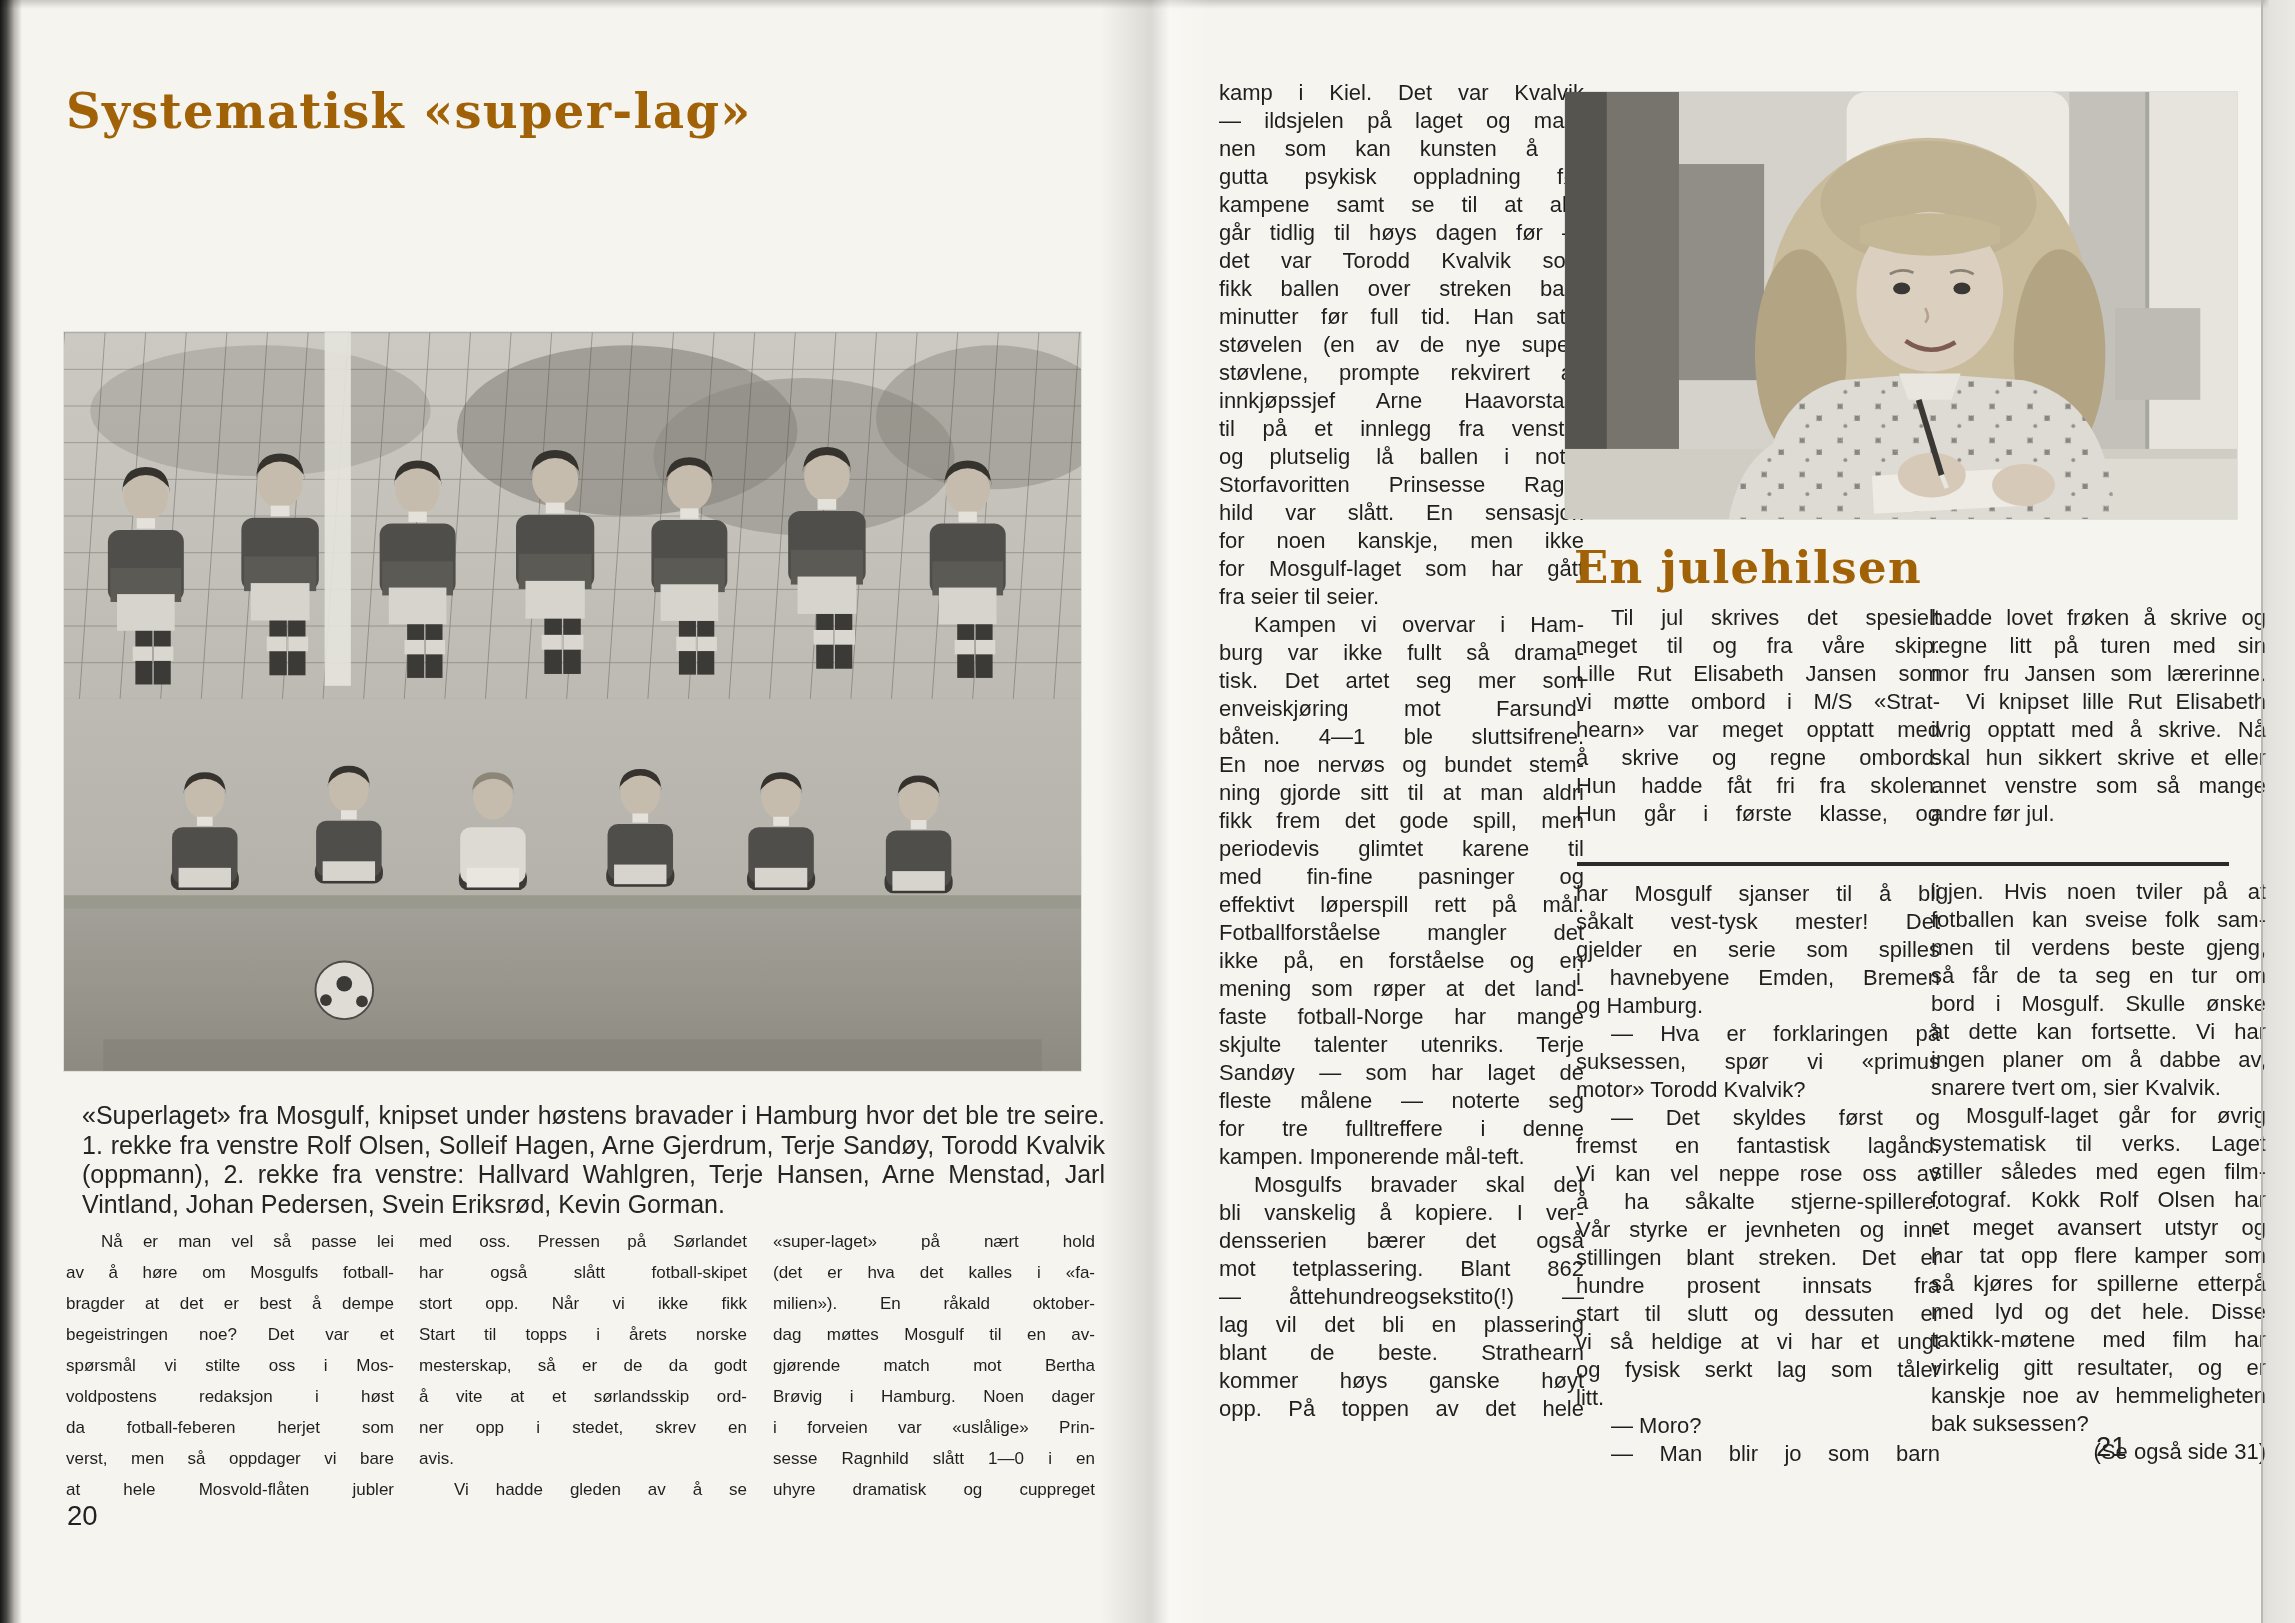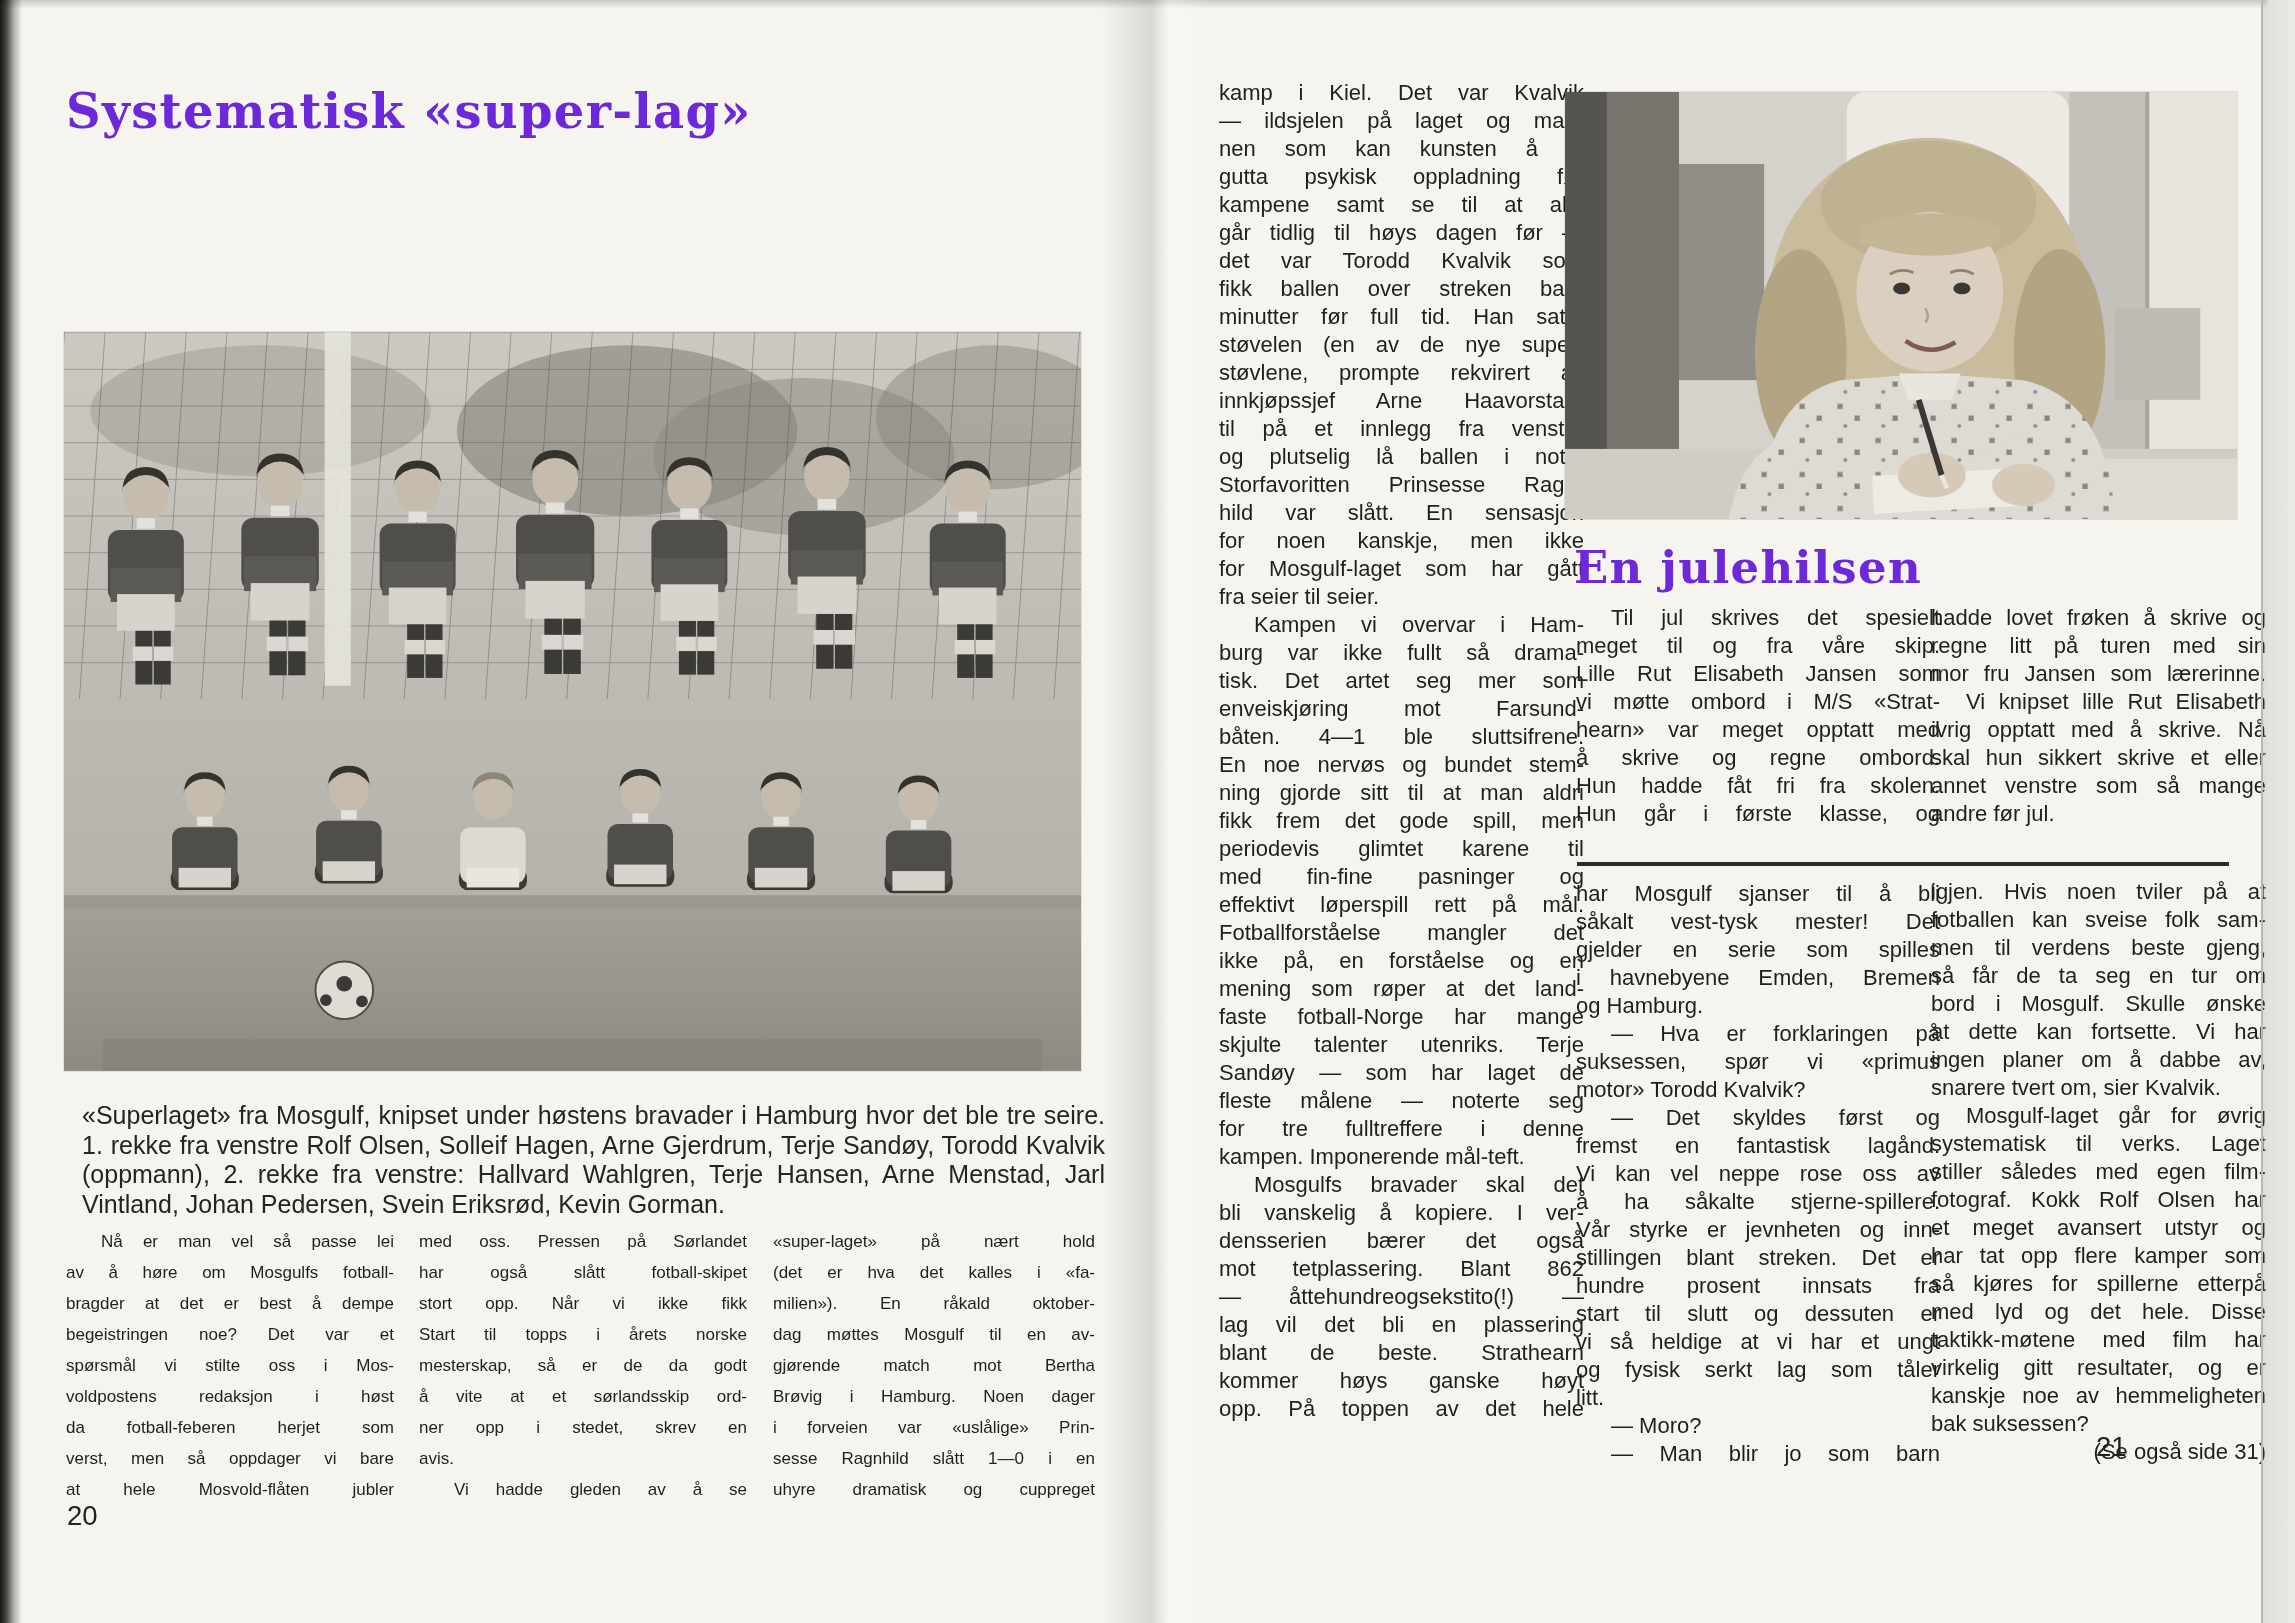--- a/index.html
+++ b/index.html
@@ -8,21 +8,21 @@
   
   .spine{position:absolute;left:0;top:0;width:22px;height:1623px;
          background:linear-gradient(to right,#161616 0%,#4a4a48 30%,#b7b5b0 65%,rgba(245,244,238,0) 100%);}
   .gutter{position:absolute;left:1101px;top:0;width:111px;height:1623px;
           background:linear-gradient(to right,rgba(0,0,0,0) 0%,rgba(110,108,102,0.20) 45%,rgba(255,255,255,0.35) 62%,rgba(0,0,0,0) 100%);}
   .page-edge-right{position:absolute;left:2261px;top:0;width:34px;height:1623px;
           background:linear-gradient(to right,rgba(0,0,0,0.10) 0%,#e3e2dc 20%,#eceae5 100%);
           border-left:2px solid #b9b8b2;}
   .top-shade{position:absolute;left:0;top:0;width:2295px;height:9.2px;background:linear-gradient(to bottom,rgba(0,0,0,0.18),rgba(0,0,0,0));}
 
-  .headline{position:absolute;font-family:"DejaVu Serif",serif;font-weight:bold;color:#6d28d9;
+  .headline{position:absolute;font-family:"DejaVu Serif",serif;font-weight:bold;color:#a16207;
             letter-spacing:1.3px;white-space:nowrap;}
   #main-title{left:66px;top:83px;font-size:48px;}
   #jule-title{left:1574px;top:541px;font-size:45px;}
 
   .bodycol{position:absolute;font-size:17px;line-height:31px;}
   .ln{text-align:justify;text-align-last:justify;}
   .ln.end{text-align-last:left;}
   .ln.rt{text-align-last:right;}
   .ln.ind{text-indent:35px;}
 

